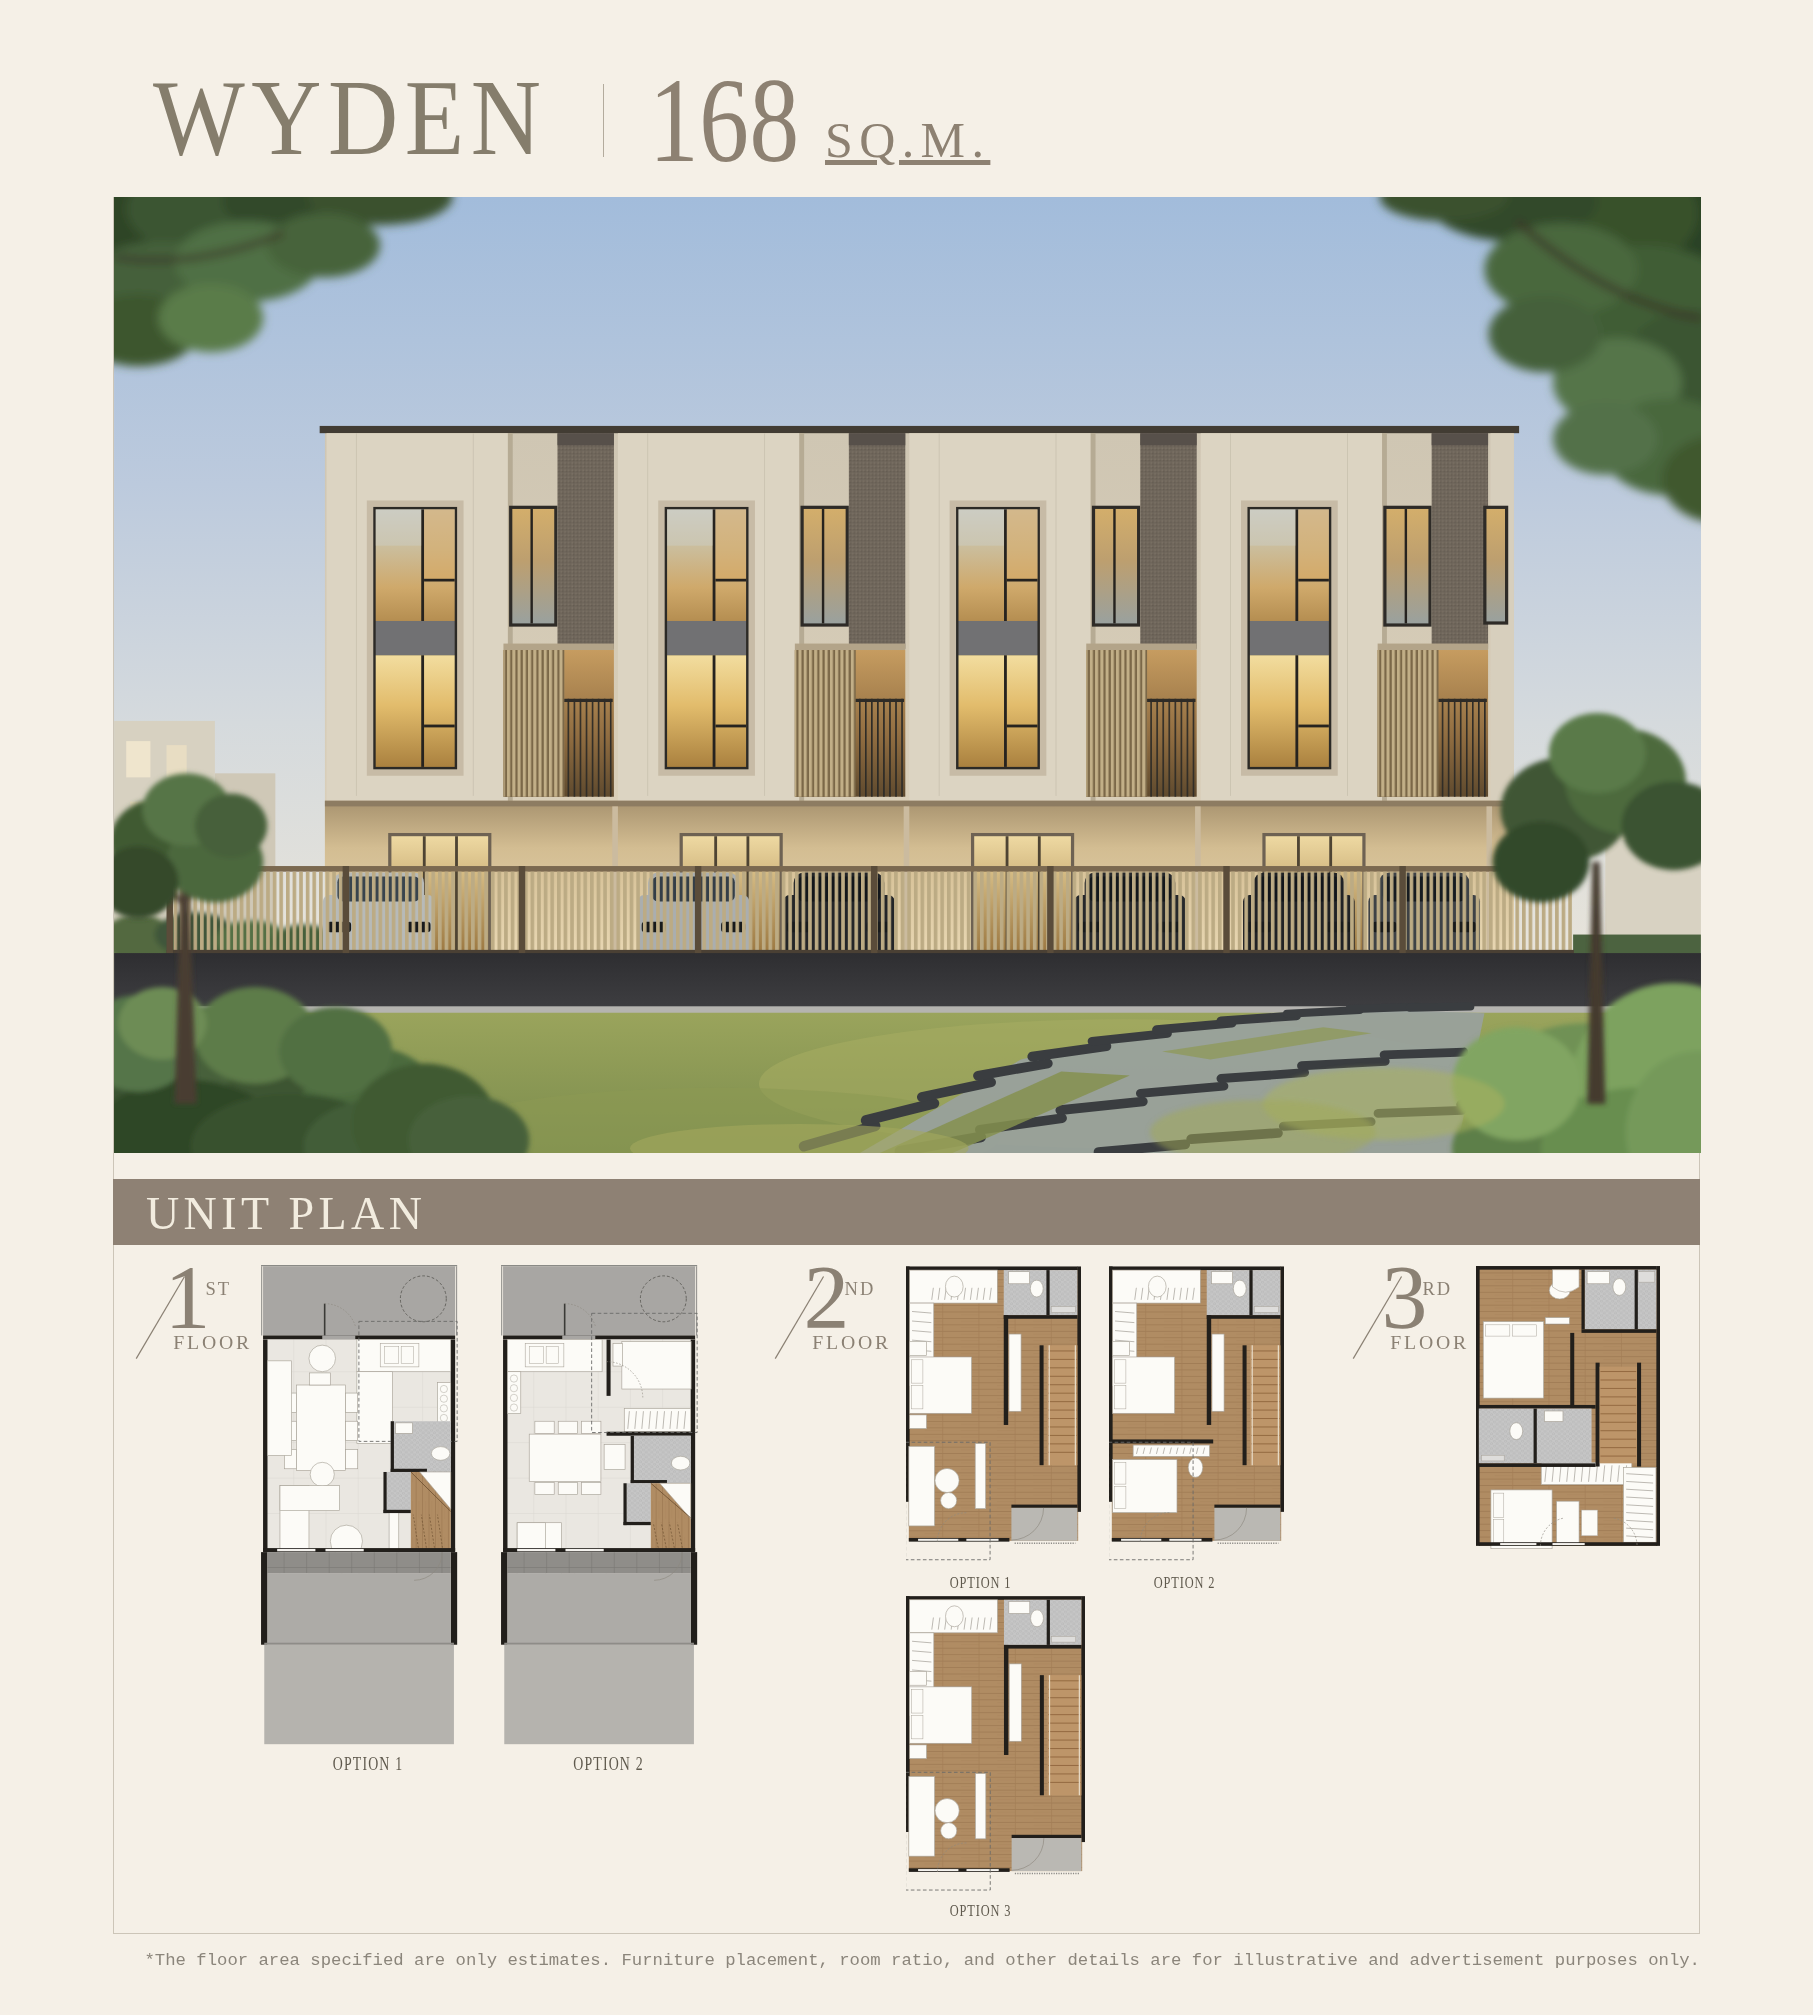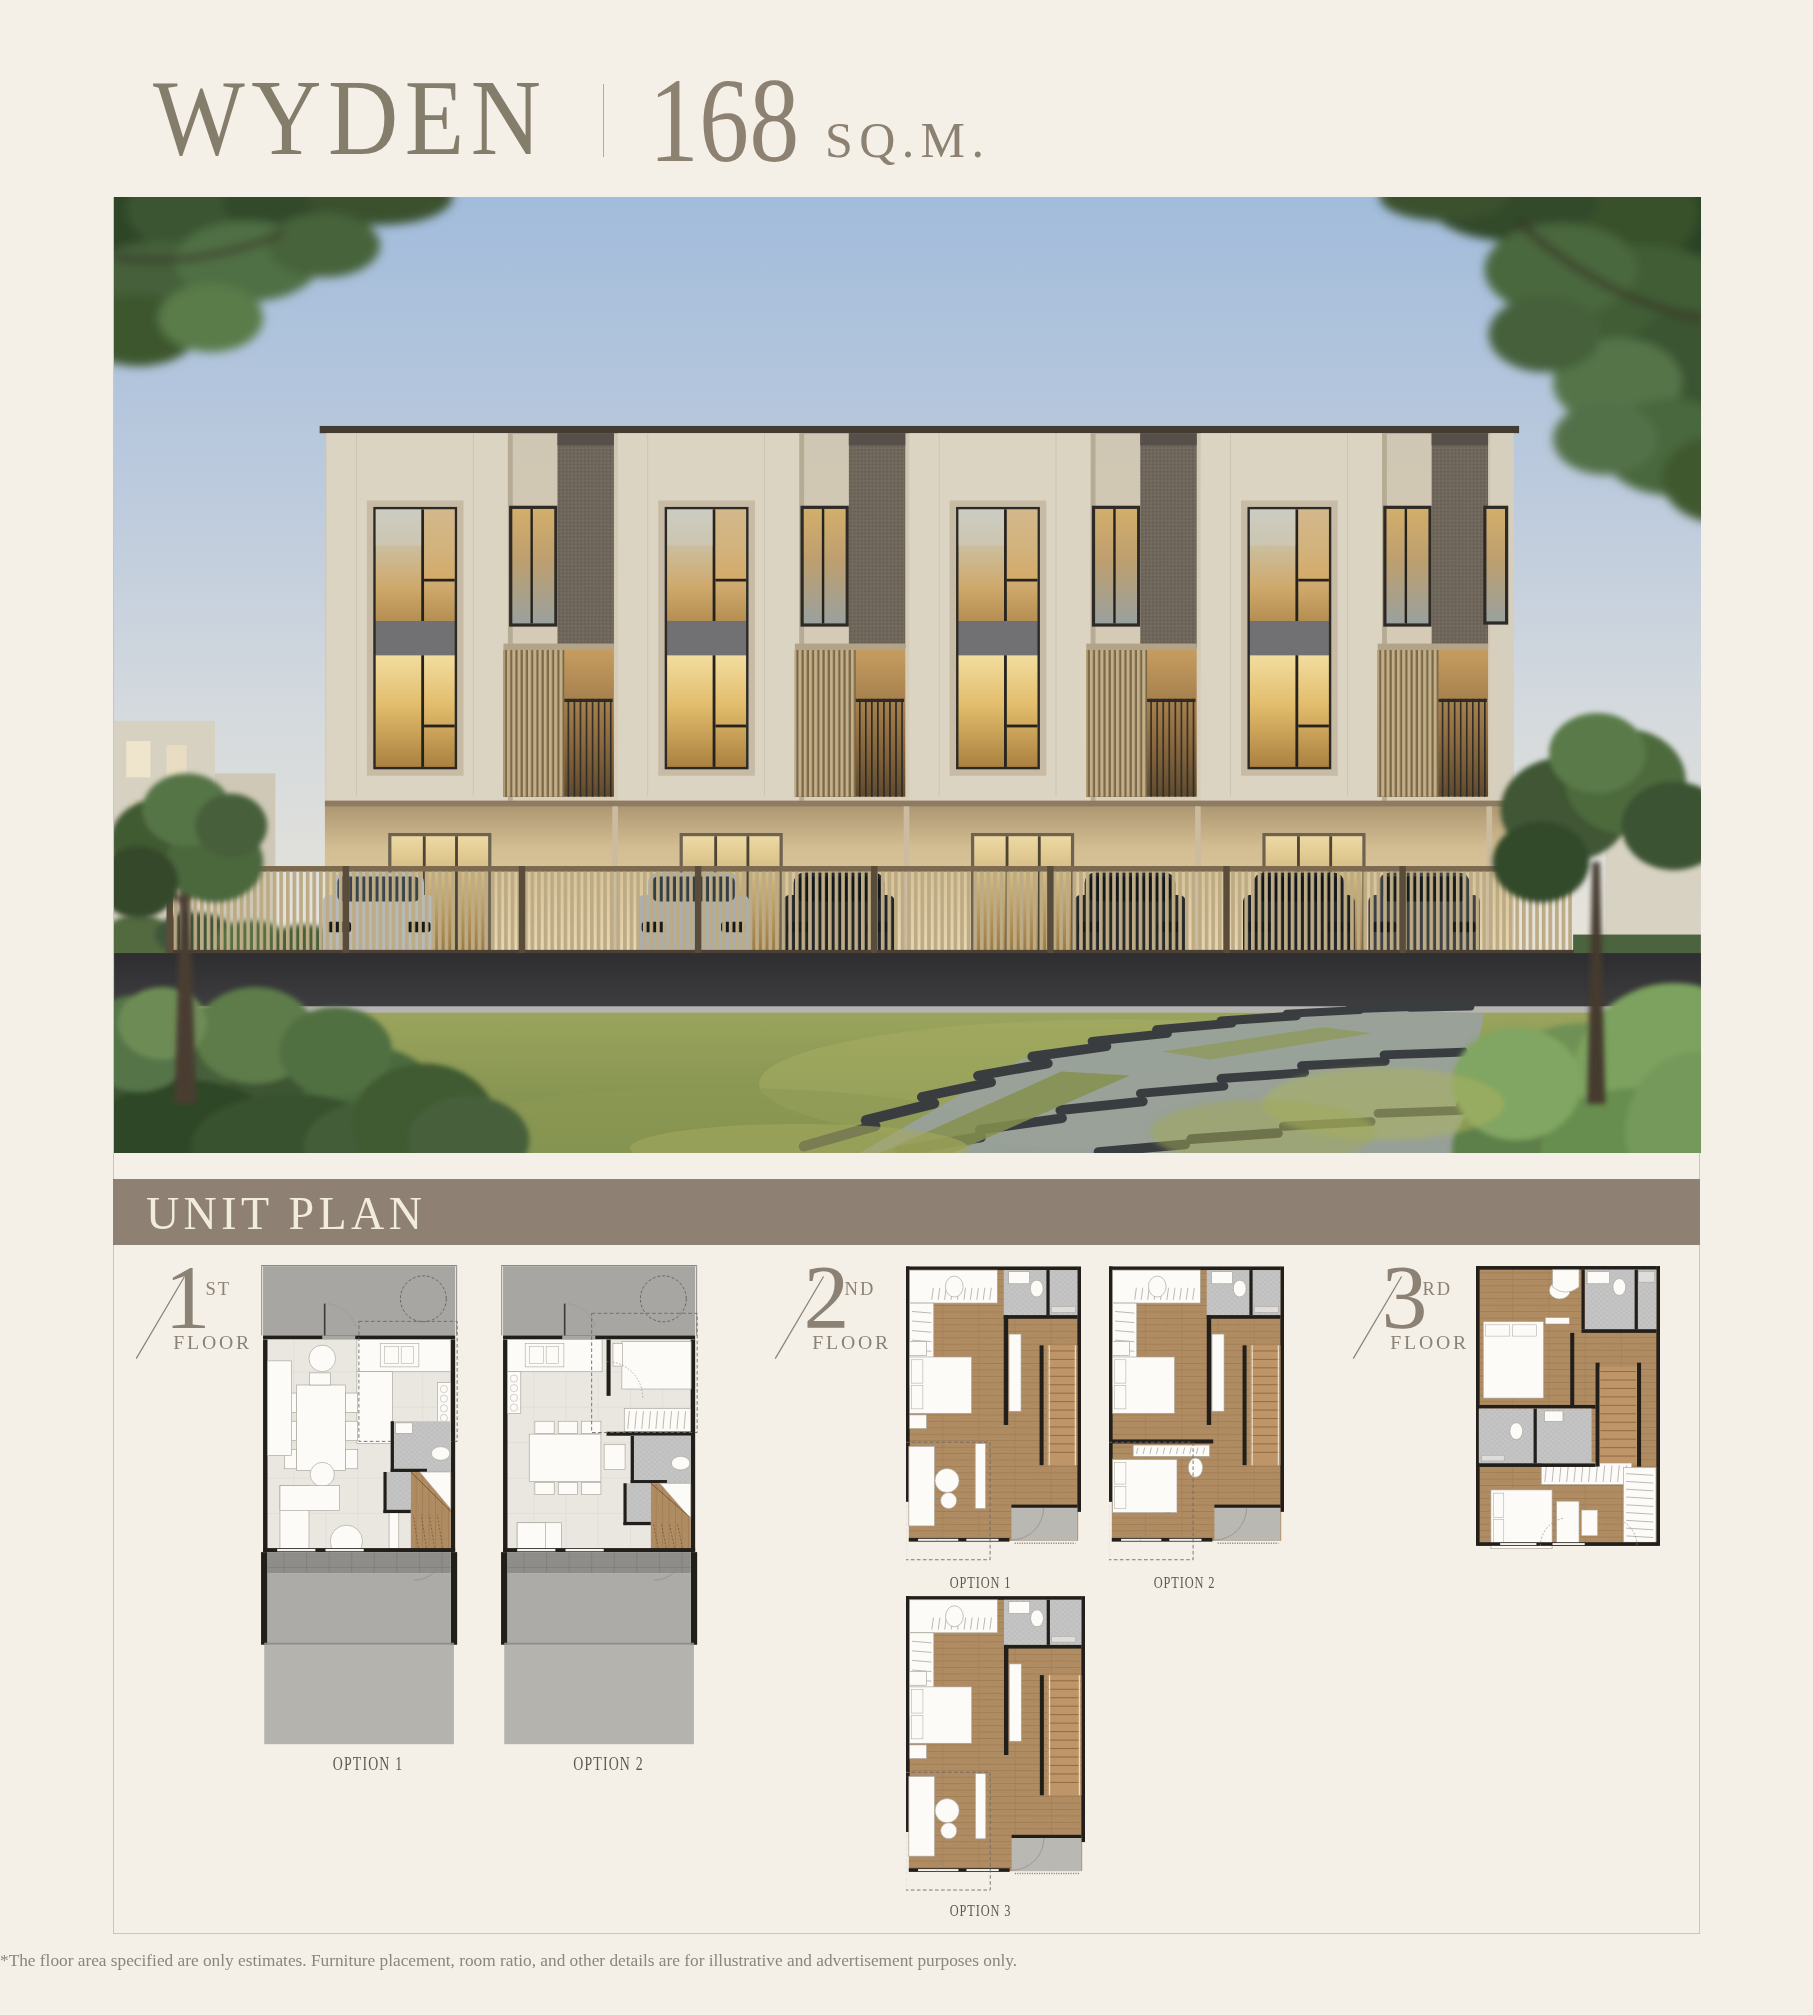--- a/index.html
+++ b/index.html
@@ -8,21 +8,21 @@
 </style>
 </head>
 <body>
 
 <div class="abs" id="title-wyden" style="left:153px;top:64px;font-size:108px;line-height:1;color:#857d6c;letter-spacing:7.3px;transform:scaleX(0.90);transform-origin:left top;">WYDEN</div>
 
 <div class="abs" style="left:603px;top:84px;width:1.2px;height:73px;background:#b3ab9d;"></div>
 
 <div class="abs" id="title-168" style="left:649px;top:60px;font-size:121px;line-height:1;color:#8d8172;letter-spacing:0.8px;transform:scaleX(0.82);transform-origin:left top;">168</div>
 
-<div class="abs" id="title-sqm" style="left:825px;top:115px;font-size:50px;line-height:1;color:#8d8172;letter-spacing:6.4px;">SQ.M.</div>
+<div class="abs" id="title-sqm" style="left:825px;top:115px;font-size:50px;line-height:1;color:#8d8172;letter-spacing:6.4px;text-decoration:underline;">SQ.M.</div>
 
 <div class="abs" style="left:113px;top:197px;width:1587px;height:1737px;border:0.8px solid #ccc5b8;box-sizing:border-box;"></div>
 
 <div class="abs" id="photo" style="left:114px;top:197px;width:1587px;height:956px;background:#c7d2dc;">
 <svg width="1587" height="956" viewBox="0 0 3937 2372" xmlns="http://www.w3.org/2000/svg">
 <defs>
 <linearGradient id="sky" x1="0" y1="0" x2="0" y2="1">
  <stop offset="0" stop-color="#a2bcdb"></stop>
           <stop offset="0.30" stop-color="#bccadd"></stop>
  <stop offset="0.55" stop-color="#d5dadd"></stop>
@@ -1129,14 +1129,14 @@
       <path d="M160.0,695.0 A70,70 0 0 1 217.8,626.1" fill="none" stroke="#8d887e" stroke-width="1.6" stroke-dasharray="5 4"></path>
       <path d="M342.2,626.1 A70,70 0 0 1 400.0,695.0" fill="none" stroke="#8d887e" stroke-width="1.6" stroke-dasharray="5 4"></path>
     </svg></div>
 
 <div class="abs" style="left:270px;top:1753px;width:196px;text-align:center;font-size:19.3px;letter-spacing:1.6px;color:#5f594d;transform:scaleX(0.72);transform-origin:center;">OPTION 1</div>
 <div class="abs" style="left:510px;top:1753px;width:197px;text-align:center;font-size:19.3px;letter-spacing:1.6px;color:#5f594d;transform:scaleX(0.72);transform-origin:center;">OPTION 2</div>
 <div class="abs" style="left:893px;top:1572px;width:175px;text-align:center;font-size:17.7px;letter-spacing:1.2px;color:#5f594d;transform:scaleX(0.70);transform-origin:center;">OPTION 1</div>
 <div class="abs" style="left:1097px;top:1572px;width:175px;text-align:center;font-size:17.7px;letter-spacing:1.2px;color:#5f594d;transform:scaleX(0.70);transform-origin:center;">OPTION 2</div>
 <div class="abs" style="left:893px;top:1900px;width:175px;text-align:center;font-size:17.7px;letter-spacing:1.2px;color:#5f594d;transform:scaleX(0.70);transform-origin:center;">OPTION 3</div>
 
-<div class="abs" style="left:0px;top:1951px;width:1700px;font-family:Liberation Serif, serif;font-size:17.3px;color:#8b857b;">*The floor area specified are only estimates. Furniture placement, room ratio, and other details are for illustrative and advertisement purposes only.</div>
+<div class="abs" style="left:0px;top:1951px;width:1700px;text-align:right;font-family:Liberation Mono, monospace;font-size:17.3px;color:#8b857b;">*The floor area specified are only estimates. Furniture placement, room ratio, and other details are for illustrative and advertisement purposes only.</div>
 
 
 </body></html>

